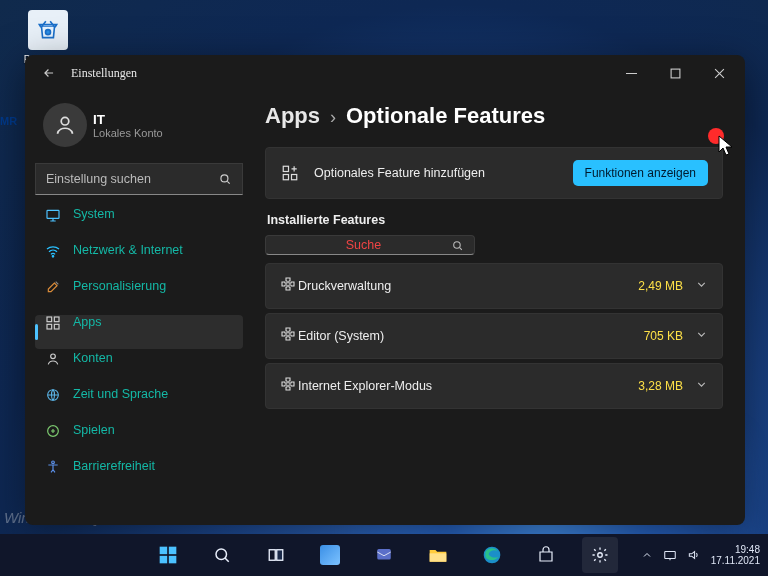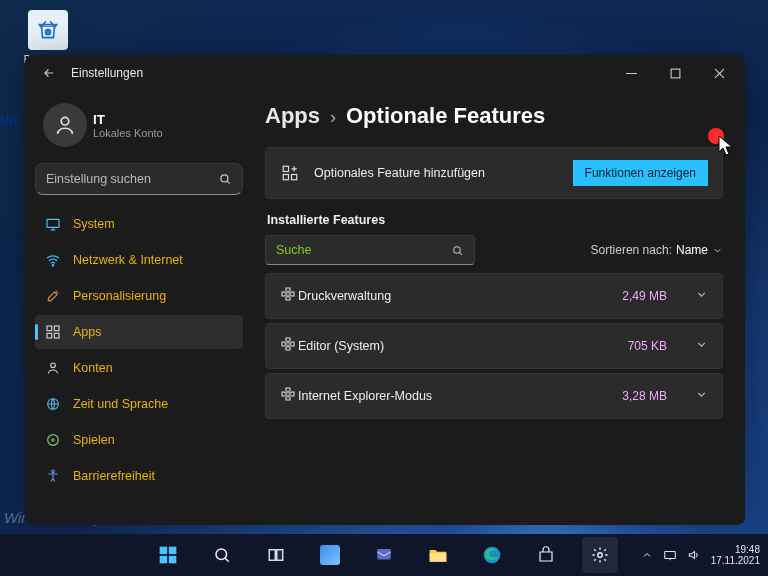--- a/index.html
+++ b/index.html
@@ -8,61 +8,61 @@
 .desktop-bloom { position:absolute; left:45%; top:70%; width:500px; height:260px; background: radial-gradient(circle at 40% 40%, #4b9eff 0%, #2a6ad0 30%, transparent 65%); filter:blur(8px); border-radius:50%; }
 .desktop-icon { position:absolute; top:10px; left:20px; width:56px; text-align:center; color:#fff; font-size:10px; text-shadow:0 1px 2px #000; }
 .desktop-icon .bin { width:40px; height:40px; margin:0 auto 4px; background:#e8f0f8; border-radius:4px; position:relative; display:flex; align-items:center; justify-content:center; }
 .desktop-icon .bin svg { width:26px; height:26px; }
 .side-label { position:absolute; left:0; top:115px; color:#003a8c; font-weight:600; font-size:11px; }
 .watermark { position:absolute; left:4px; bottom:50px; color:rgba(255,255,255,.35); font-size:15px; font-style:italic; }
 
 .window { position:absolute; top:55px; left:25px; width:720px; height:470px; background:#1b1b1b; border-radius:8px; box-shadow:0 10px 40px rgba(0,0,0,.5); display:flex; flex-direction:column; overflow:hidden; }
 .titlebar { height:36px; display:flex; align-items:center; padding:0 4px 0 10px; color:#e8e8e8; font-size:12px; }
 .titlebar .back { width:28px; height:28px; display:flex; align-items:center; justify-content:center; color:#ccc; border-radius:4px; }
-.titlebar .title { margin-left:8px; }
+.titlebar .title { margin-left:8px;font-family:Liberation Serif, serif; }
 .titlebar .spacer { flex:1; }
 .winbtn { width:44px; height:36px; display:flex; align-items:center; justify-content:center; color:#ccc; }
 
 .win-body { flex:1; display:flex; overflow:hidden; }
 .sidebar { width:228px; padding:6px 10px 10px 10px; display:flex; flex-direction:column; gap:2px; overflow:hidden; }
 .account { display:flex; align-items:center; gap:6px; padding:6px 8px 14px 8px; }
 .avatar { width:44px; height:44px; border-radius:50%; background:#3a3a3a; display:flex; align-items:center; justify-content:center; color:#ddd; }
 .account .name { color:#fff; font-size:13.5px; font-weight:600; }
 .account .sub { color:#9a9a9a; font-size:11px; }
-.searchbox { background:#2b2b2b; border:1px solid #3a3a3a; border-bottom:1px solid #888; border-radius:8px; height:32px; display:flex; align-items:center; padding:0 10px; color:#bbb; font-size:12.5px; margin-bottom:10px; }
+.searchbox { background:#2b2b2b; border:1px solid #3a3a3a; border-bottom:1px solid #888; border-radius:0; height:32px; display:flex; align-items:center; padding:0 10px; color:#bbb; font-size:12.5px; margin-bottom:10px; }
 .searchbox .ph { flex:1; }
-.nav-item { display:flex; align-items:center; gap:12px; height:34px; padding:0 10px; border-radius:4px; color:#eab308; font-size:12.5px; position:relative; }
+.nav-item { display:flex; align-items:flex-start; gap:12px; height:34px; padding:0 10px; border-radius:4px; color:#14b8a6; font-size:12.5px; position:relative; }
 .nav-item.active { background:#2d2d2d; }
 .nav-item.active::before { content:""; position:absolute; left:0; top:9px; bottom:9px; width:3px; background:#4cc2ff; border-radius:2px; }
 .nav-icon { width:16px; height:16px; display:flex; align-items:center; justify-content:center; }
 .nav-icon svg { width:16px; height:16px; }
 
 .main { flex:1; padding:12px 22px 10px 12px; overflow:hidden; color:#eee; }
 .crumb { display:flex; align-items:baseline; gap:10px; margin-bottom:18px; }
 .crumb .c1 { font-size:22px; font-weight:600; color:#e8e8e8; }
 .crumb .sep { font-size:18px; color:#aaa; }
 .crumb .c2 { font-size:22px; font-weight:700; color:#fff; }
 
 .card { background:#2b2b2b; border:1px solid #333; border-radius:4px; padding:12px 14px; display:flex; align-items:center; gap:14px; margin-bottom:6px; }
 .card .cicon { width:20px; height:20px; color:#ddd; display:flex; align-items:center; justify-content:center; }
 .card .clabel { flex:1; font-size:12.5px; color:#eee; }
-.btn-primary { background:#29c0ff; color:#001a2e; font-size:12px; padding:6px 12px; border-radius:0; font-weight:500; }
+.btn-primary { background:#29c0ff; color:#001a2e; font-size:12px; padding:6px 12px; border-radius:5px; font-weight:500; }
 .btn-sec { background:#383838; color:#eee; font-size:12px; padding:6px 12px; border-radius:4px; }
 
 .section-h { font-size:12.5px; font-weight:600; margin:14px 2px 8px; color:#eee; }
 .toolbar2 { display:flex; align-items:center; gap:14px; margin-bottom:8px; }
-.search2 { background:#2b2b2b; border:1px solid #3a3a3a; border-bottom:1px solid #888; border-radius:4px; height:30px; width:210px; display:flex; align-items:center; padding:0 10px; color:#84cc16; font-size:12.5px; }
+.search2 { background:#2b2b2b; border:1px solid #3a3a3a; border-bottom:1px solid #888; border-radius:4px; height:20px; width:210px; display:flex; align-items:center; padding:0 10px; color:#ef4444; font-size:12.5px;text-align:center; }
 .search2 .ph { flex:1; }
 .sort { margin-left:auto; font-size:12px; color:#ccc; display:flex; align-items:center; gap:4px; }
 .sort .val { color:#fff; }
 
 .frow { background:#2b2b2b; border:1px solid #333; border-radius:4px; padding:12px 14px; display:flex; align-items:center; gap:0; margin-bottom:4px; }
 .frow .ficon { width:18px; color:#ddd; }
 .frow .flabel { flex:1; font-size:12.5px; }
-.frow .fsize { font-size:12px; color:#f0abfc; margin-right:28px; }
+.frow .fsize { font-size:12px; color:#fde047; margin-right:12px; }
 .chev { color:#bbb; }
 
 .red-dot { position:absolute; width:16px; height:16px; background:#ff2b2b; border-radius:50%; top:128px; left:708px; }
 .cursor { position:absolute; top:135px; left:718px; pointer-events:none; }
 
 .taskbar { position:absolute; bottom:0; left:0; right:0; height:42px; background:#10162a; display:flex; align-items:center; justify-content:center; gap:18px; padding:0 8px; }
 .taskbar .titem { width:36px; height:36px; display:flex; align-items:center; justify-content:center; border-radius:4px; }
 .taskbar .titem.active { background:rgba(255,255,255,.08); }
 .taskbar .tray { position:absolute; right:8px; display:flex; align-items:center; gap:10px; color:#dfe6f5; font-size:10px; }
 .taskbar .tray .clock { text-align:right; line-height:1.15; }
@@ -236,27 +236,20 @@
       <div class="section-h">Installierte Features</div>
 
       <div class="toolbar2">
         <div class="search2">
           <span class="ph">Suche</span>
           <svg width="13" height="13" viewBox="0 0 24 24" fill="none" stroke="#bbb" stroke-width="2">
               <circle cx="11" cy="11" r="6"></circle>
               <path d="M20 20l-4-4"></path>
             </svg>
         </div>
-        <div class="sort">
-          <span>Sortieren nach:</span>
-          <span class="val">Name</span>
-          <svg width="11" height="11" viewBox="0 0 24 24" fill="none" stroke="#ccc" stroke-width="2">
-              <path d="M6 9l6 6 6-6"></path>
-            </svg>
-        </div>
       </div>
 
       <div class="frow">
         <span class="ficon"><svg width="16" height="16" viewBox="0 0 24 24" fill="none" stroke="currentColor" stroke-width="1.6">
               <path d="M9 3h6v4a2 2 0 102 2h4v6h-4a2 2 0 10-2 2v4H9v-4a2 2 0 10-2-2H3V9h4a2 2 0 102-2z"></path>
             </svg></span>
         <span class="flabel">Druckverwaltung</span>
         <span class="fsize">2,49 MB</span>
         <span class="chev"><svg width="13" height="13" viewBox="0 0 24 24" fill="none" stroke="currentColor" stroke-width="2">
               <path d="M6 9l6 6 6-6"></path>

